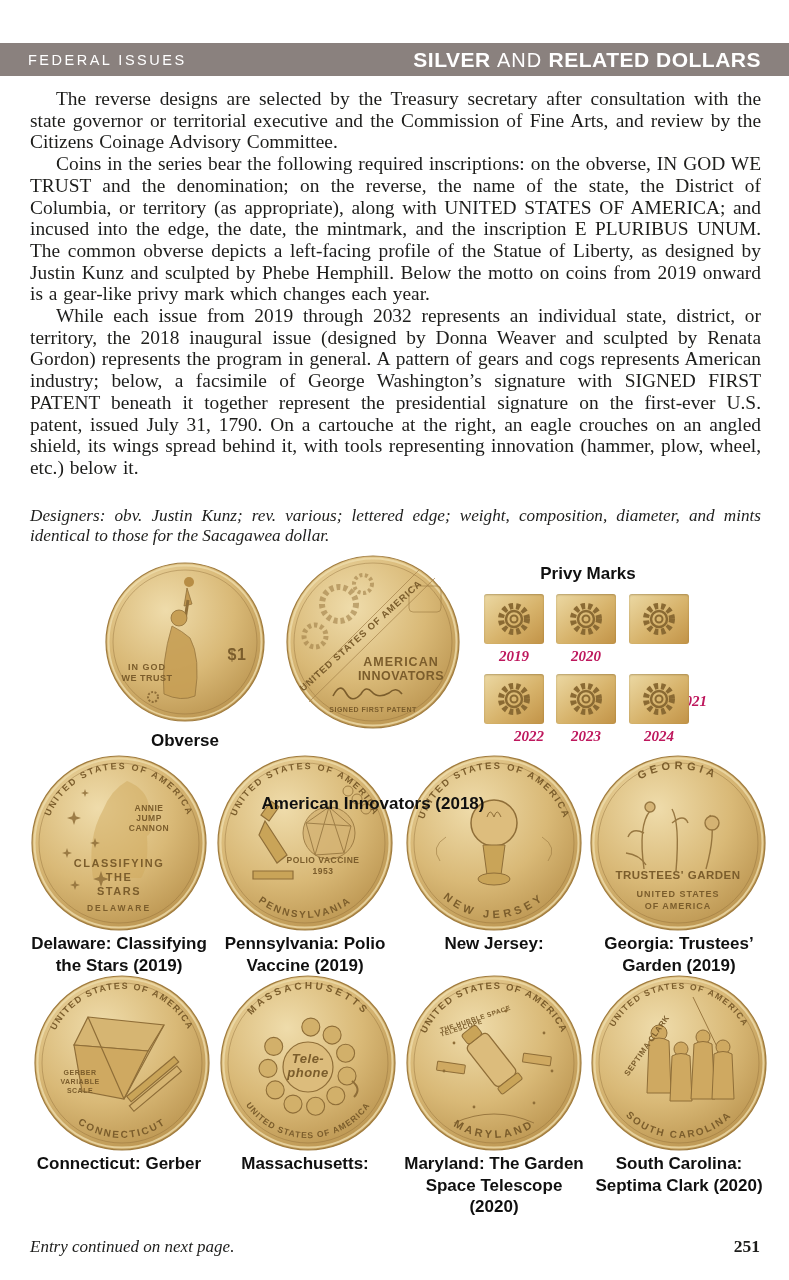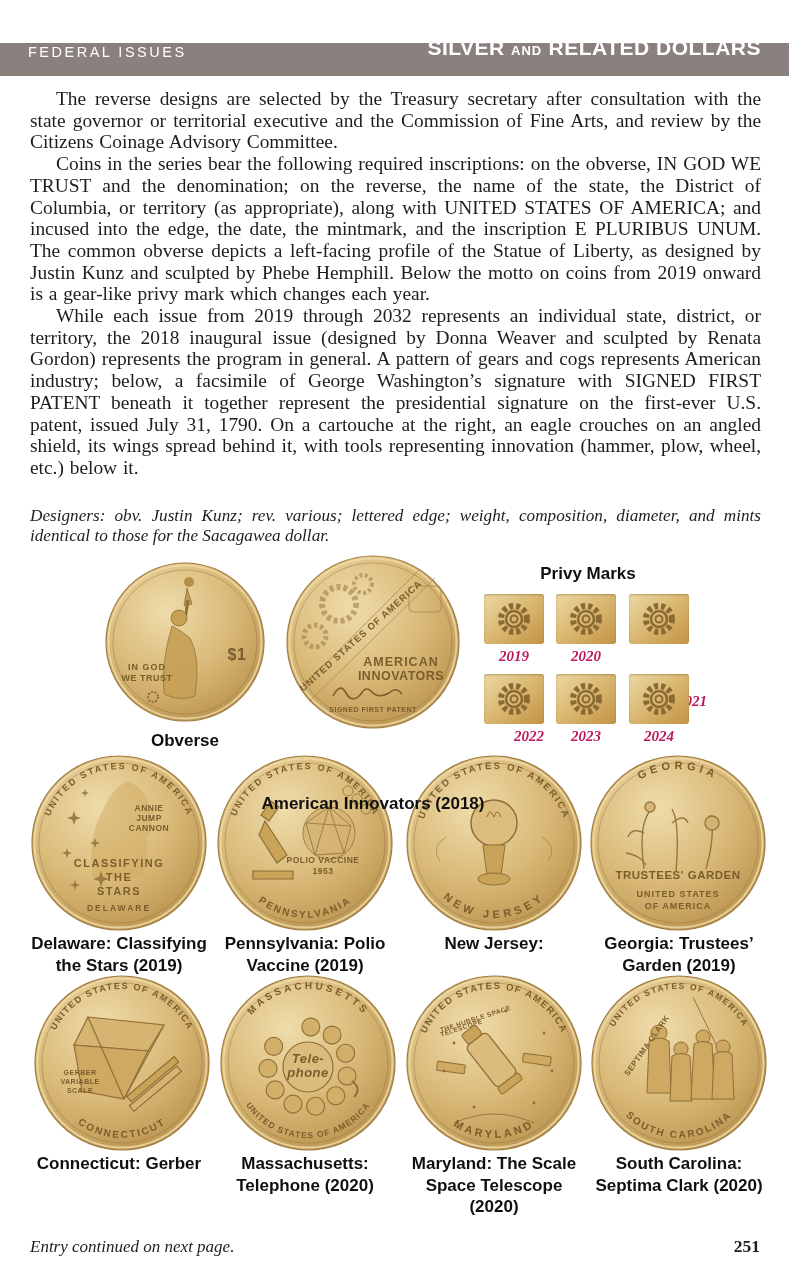--- a/index.html
+++ b/index.html
@@ -1,23 +1,23 @@
 <!DOCTYPE html>
 <html><head>
 <meta charset="utf-8">
 <style>
   html,body{margin:0;padding:0;background:#ffffff;}
   .page{position:relative;width:789px;height:1280px;background:#fff;overflow:hidden;
         font-family:"Liberation Serif",serif;color:#1d1d1b;}
   .header-bar{position:absolute;left:0;top:43px;width:789px;height:33px;background:#8a817e;
-        display:flex;align-items:flex-end;justify-content:space-between;box-sizing:border-box;
+        display:flex;align-items:center;justify-content:space-between;box-sizing:border-box;
         padding:16px 28px;color:#fff;}
   .header-left{font-family:"Liberation Sans",sans-serif;font-size:14.5px;letter-spacing:2.5px;font-weight:400;}
   .header-right{font-family:"Liberation Sans",sans-serif;font-weight:bold;font-size:21px;letter-spacing:.5px;white-space:nowrap;}
-  .header-right .and{font-size:13px;font-weight:bold;letter-spacing:1px;}
+  .header-right .and{font-size:20px;font-weight:normal;letter-spacing:1px;}
   .body-text{position:absolute;left:30px;top:88px;width:731px;text-align:justify;
         font-size:19.4px;line-height:21.7px;word-spacing:.05em;}
   .body-text p{margin:0;text-indent:26px;}
   .designer-note{position:absolute;left:30px;top:506px;width:731px;font-style:italic;
         font-size:17.2px;line-height:20px;text-align:justify;}
   .caption{position:absolute;font-family:"Liberation Sans",sans-serif;font-weight:bold;
         font-size:17px;line-height:21.5px;text-align:center;color:#101010;}
   .privy-title{position:absolute;left:503px;top:564px;width:170px;text-align:center;
         font-family:"Liberation Sans",sans-serif;font-weight:bold;font-size:17px;color:#101010;}
   .privy-cell{position:absolute;width:60px;height:50px;border-radius:3px;
@@ -396,24 +396,23 @@
   <div class="caption" style="left:584px;top:933px;width:190px;">
       <div>Georgia: Trustees’</div>
       <div>Garden (2019)</div>
     </div>
 
   <div class="caption" style="left:24px;top:1153px;width:190px;">
       <div>Connecticut: Gerber</div>
     </div>
   <div class="caption" style="left:210px;top:1153px;width:190px;">
       <div>Massachusetts:</div>
-      <div>Telephone (2020)</div>
     </div>
   <div class="caption" style="left:399px;top:1153px;width:190px;">
-      <div>Maryland: The Scale</div>
+      <div>Maryland: The Garden</div>
       <div>Space Telescope (2020)</div>
     </div>
   <div class="caption" style="left:584px;top:1153px;width:190px;">
       <div>South Carolina:</div>
       <div>Septima Clark (2020)</div>
     </div>
 
   <div class="footer-note">Entry continued on next page.</div>
   <div class="page-number">251</div>
 

